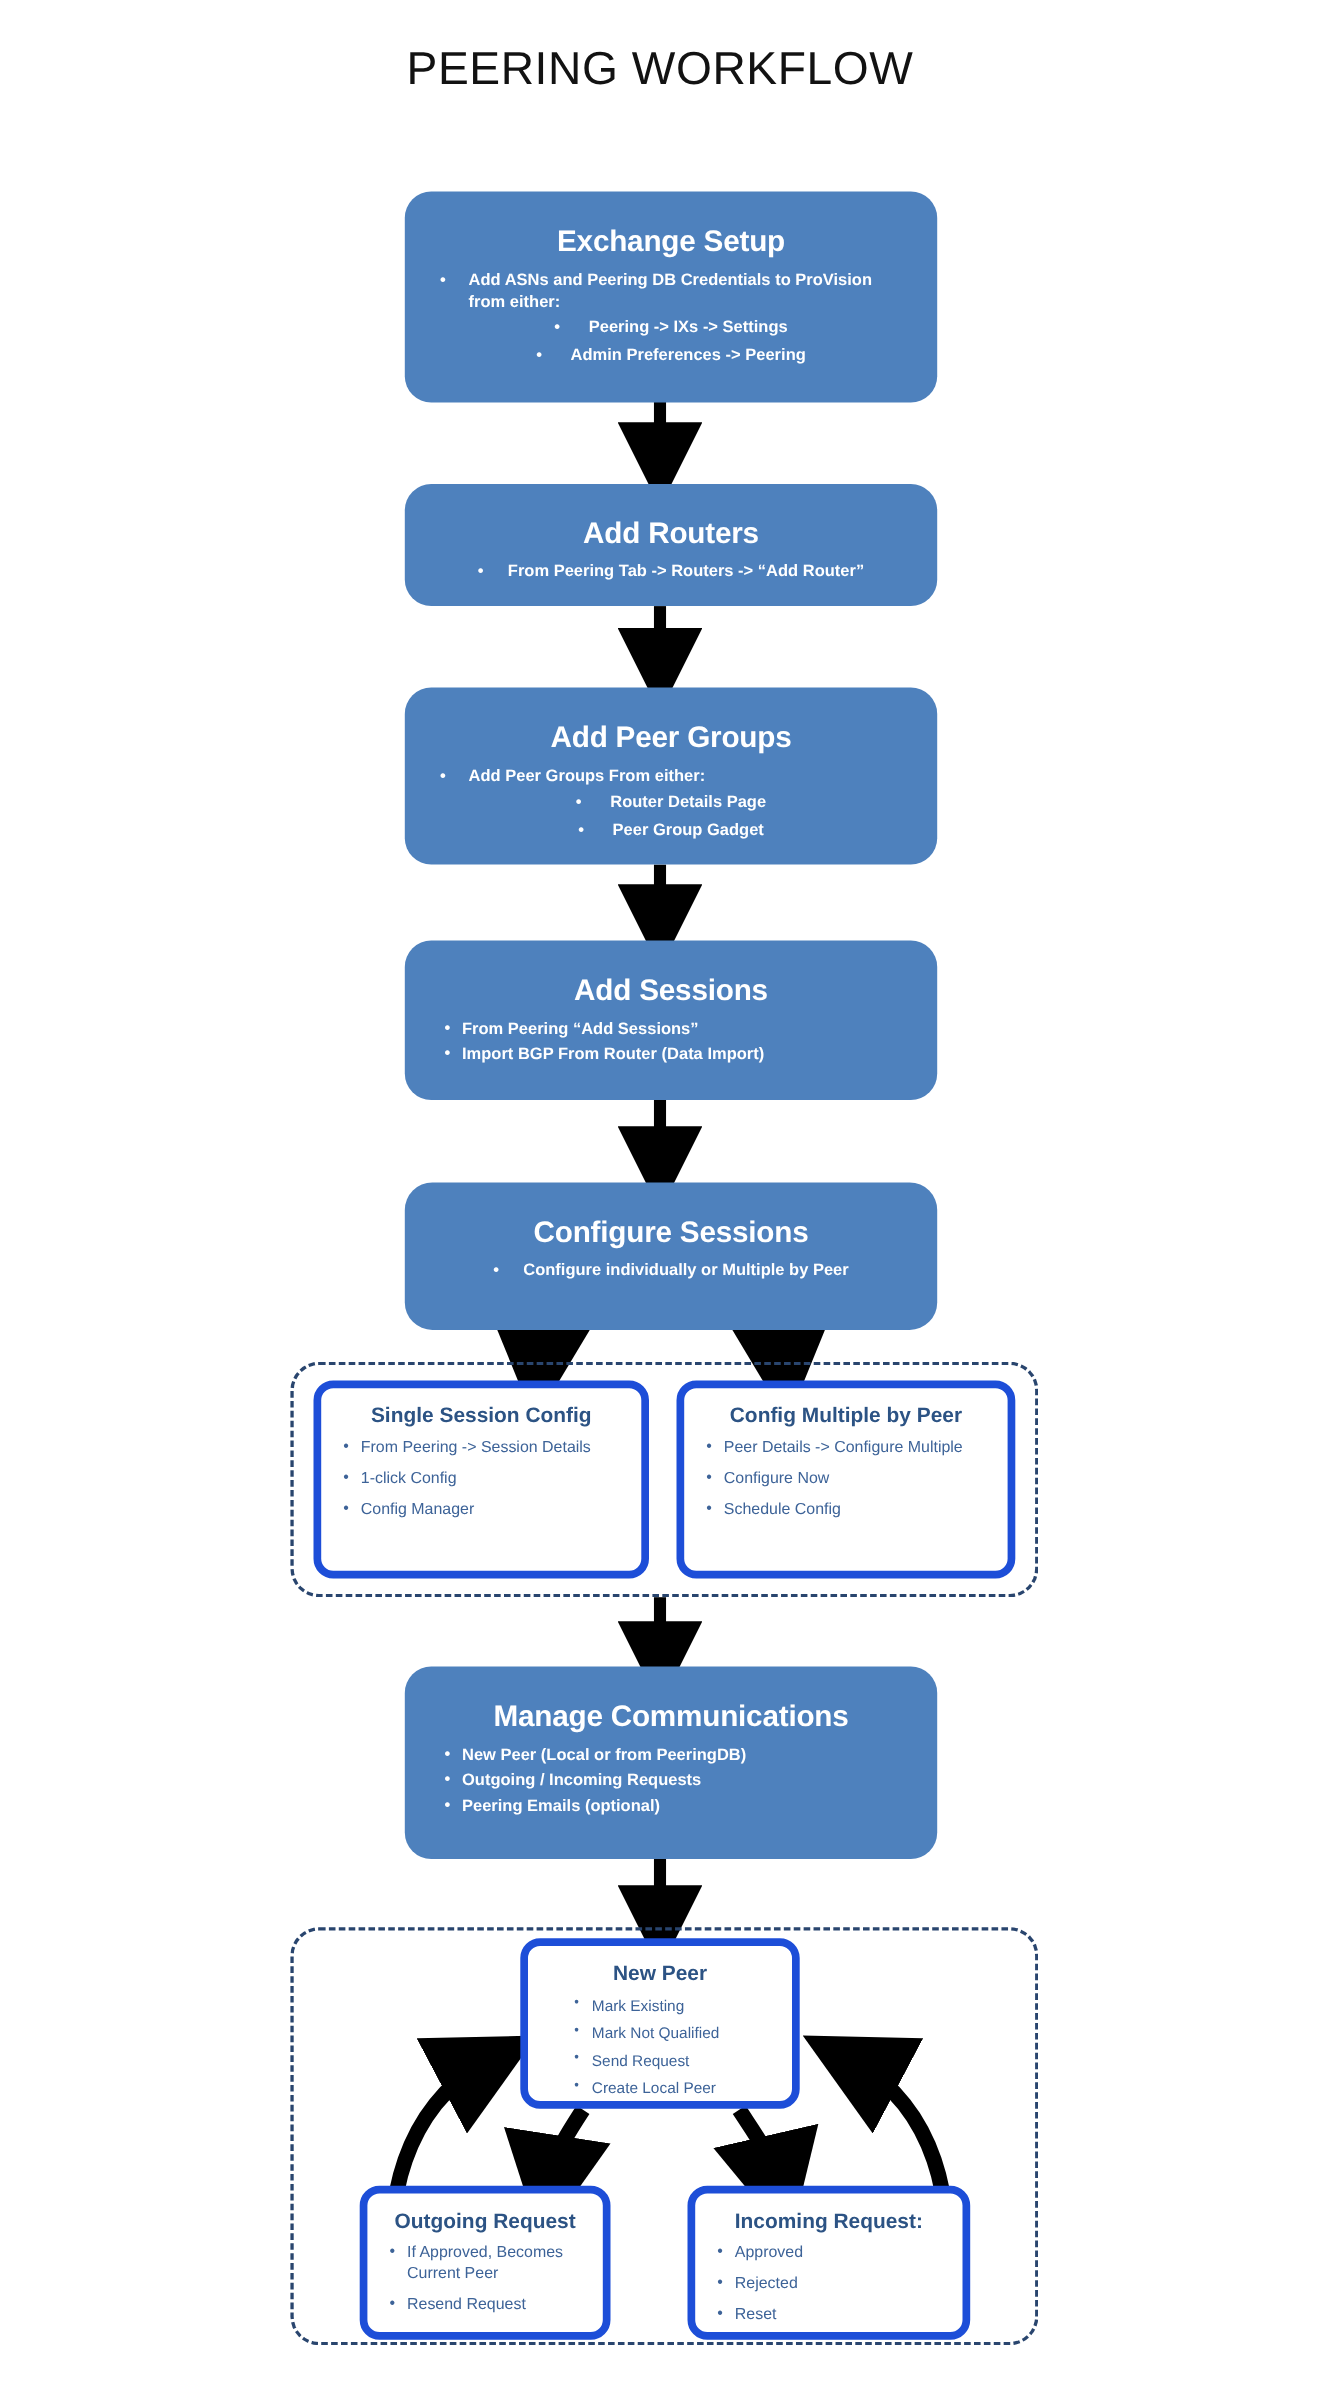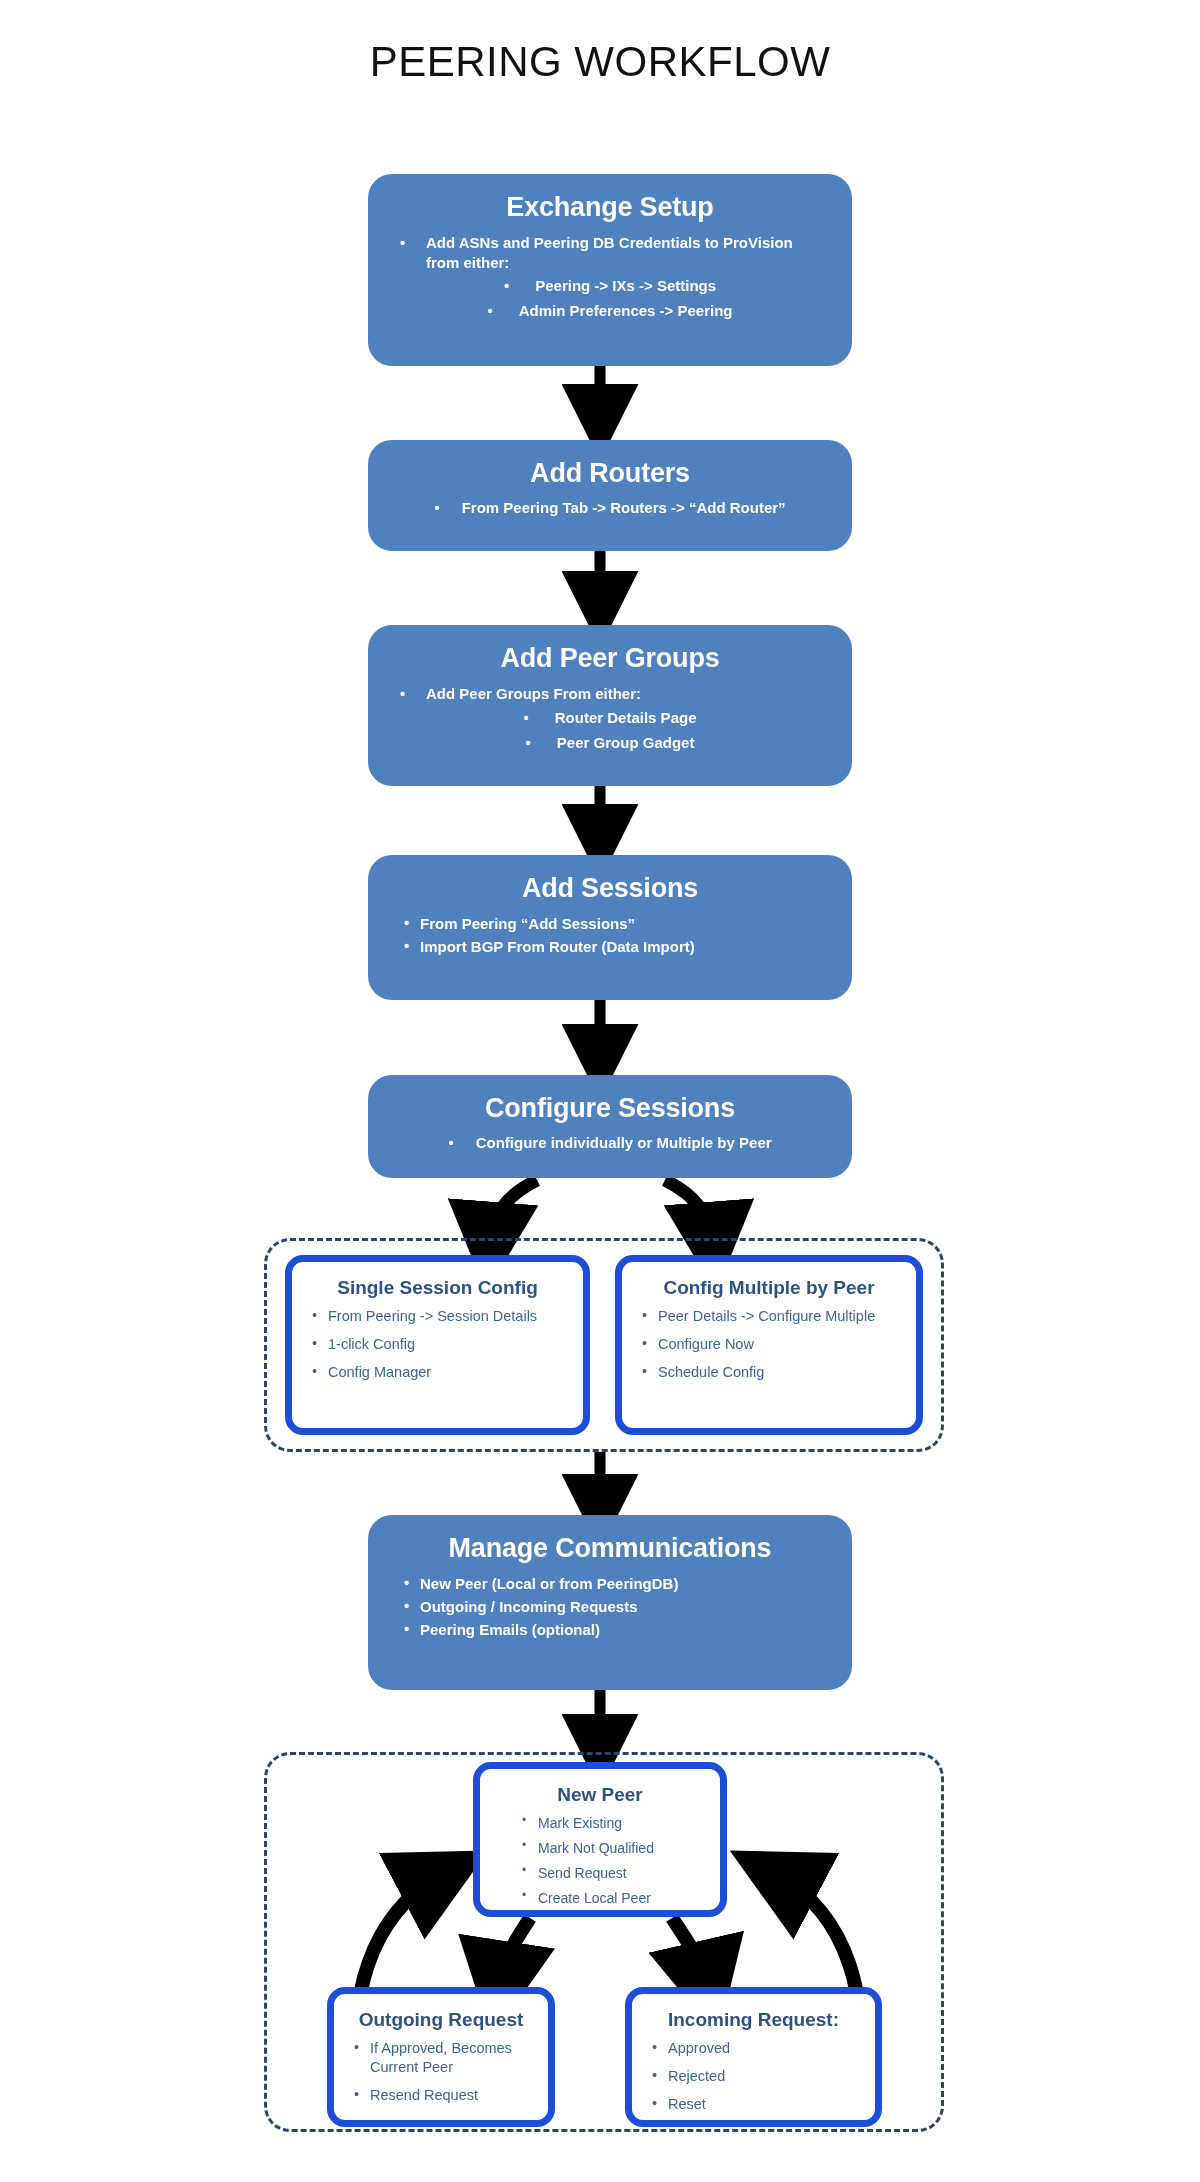--- a/index.html
+++ b/index.html
@@ -38,21 +38,21 @@
   }
 
   
   .stepbox {
     position: absolute;
     left: 368px;
     width: 484px;
     background: #4E81BD;
     border-radius: 24px;
     color: #ffffff;
-    padding: 12px 10px 14px 10px;
+    padding: 24px 10px 14px 10px;
   }
   .stepbox .step-title {
     text-align: center;
     font-weight: bold;
     font-size: 27px;
     line-height: 1.15;
     margin: 6px 0 10px 0;
     color: #ffffff;
     letter-spacing: -0.2px;
   }
@@ -275,21 +275,21 @@
   </div>
 
   <div class="stepbox" id="box-add-sessions" style="top:855px;height:145px;">
     <div class="step-title">Add Sessions</div>
     <ul class="leftlist">
       <li>From  Peering “Add Sessions”</li>
       <li>Import BGP From Router (Data Import)</li>
     </ul>
   </div>
 
-  <div class="stepbox" id="box-configure-sessions" style="top:1075px;height:103px;">
+  <div class="stepbox" id="box-configure-sessions" style="top:1075px;height:134px;border-radius:25px;">
     <div class="step-title">Configure Sessions</div>
     <div class="centerbullet"><span class="bt">Configure individually or Multiple by Peer</span></div>
   </div>
 
   <div class="dashgroup" id="group-config-options" style="left:264px; top:1238px; width:680px; height:214px;"></div>
 
   <div class="whitebox" id="wb-single-session" style="left:285px; top:1255px; width:305px; height:180px;">
     <div class="wb-title">Single Session Config</div>
     <ul>
       <li>From Peering -&gt; Session Details</li>

